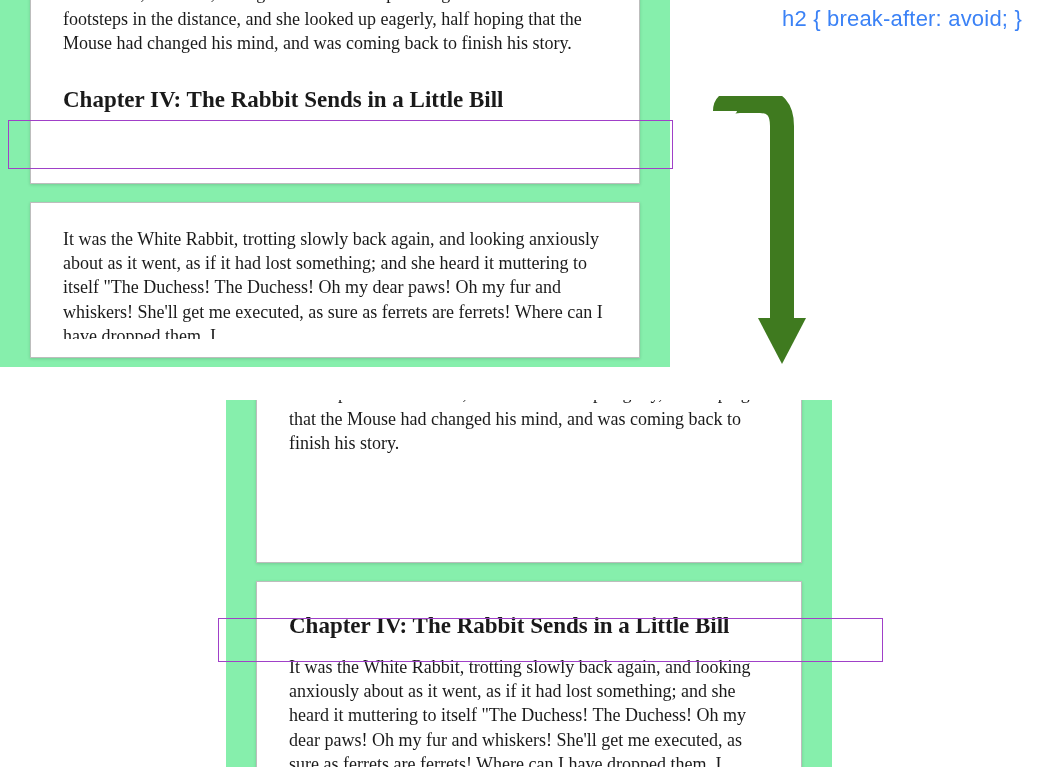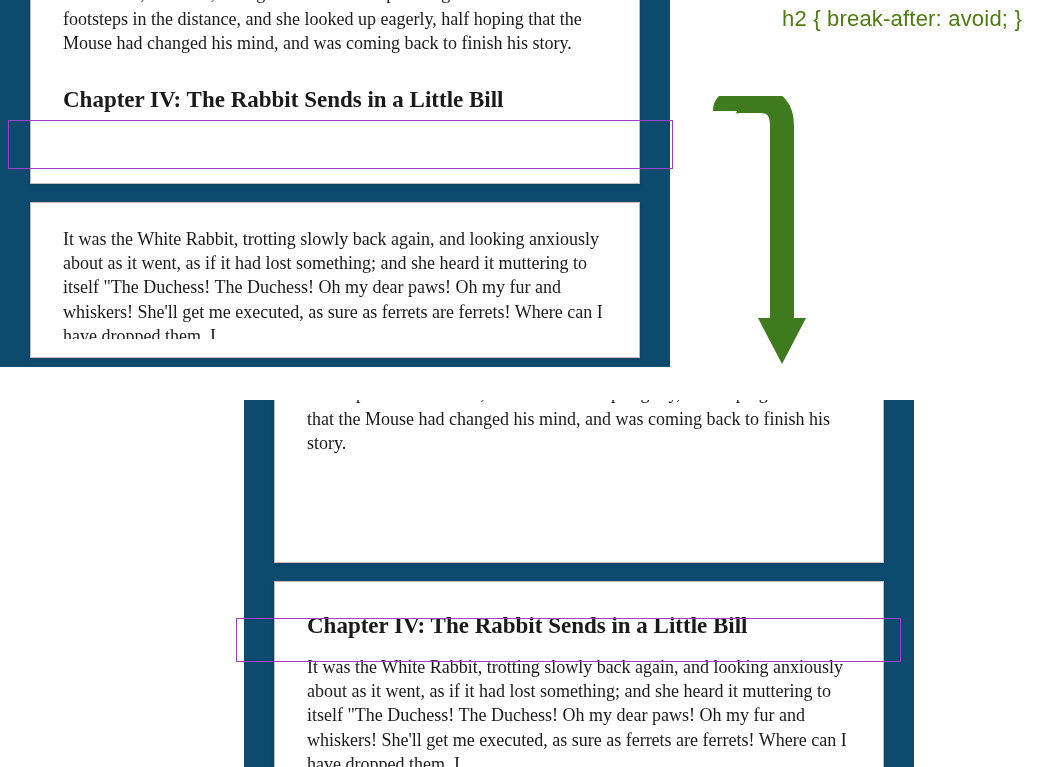--- a/index.html
+++ b/index.html
@@ -16,26 +16,26 @@
   }
   .group {
     position: absolute;
   }
   .group-top {
     left: 0;
     top: 0;
     width: 670px;
   }
   .group-bottom {
-    left: 244px;
+    left: 226px;
     top: 400px;
-    width: 670px;
+    width: 606px;
   }
   .viewer {
-    background: #0c4a6e;
+    background: #86efac;
     padding: 0 30px;
     overflow: hidden;
   }
   .top-viewer {
     height: 367px;
   }
   .bottom-viewer {
     height: 367px;
   }
   .page {
@@ -68,21 +68,21 @@
     border: 1px solid #a040c8;
     background: transparent;
     pointer-events: none;
   }
   .code-label {
     position: absolute;
     right: 20px;
     top: 6px;
     font-family: Arial, Helvetica, sans-serif;
     font-size: 22px;
-    color: #4d7c0f;
+    color: #3b82f6;
     letter-spacing: 0.2px;
   }
   .arrow-holder {
     position: absolute;
     left: 710px;
     top: 96px;
     width: 100px;
     height: 280px;
   }
   .clip-last {

